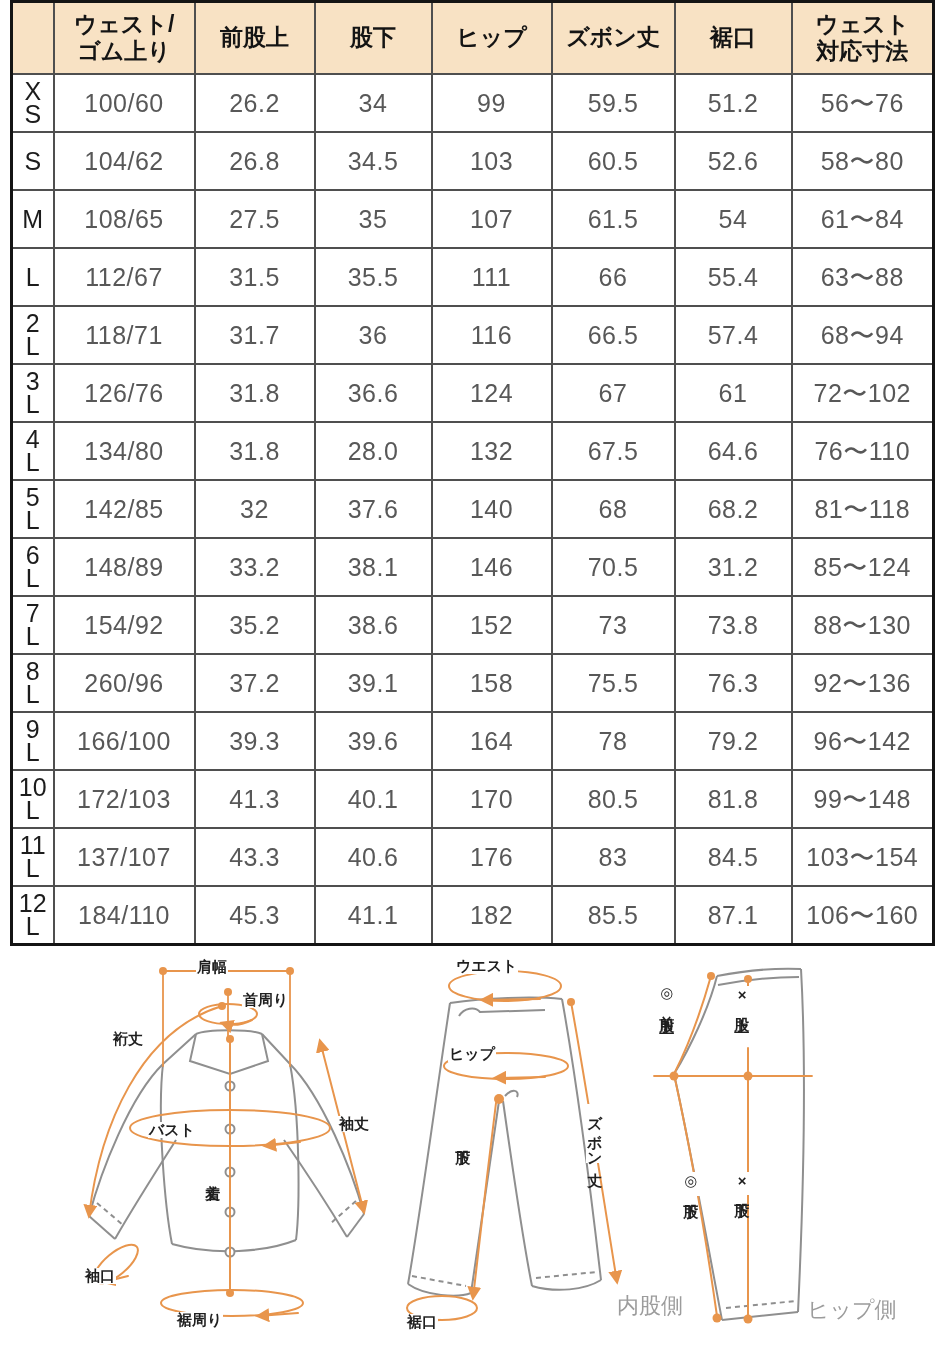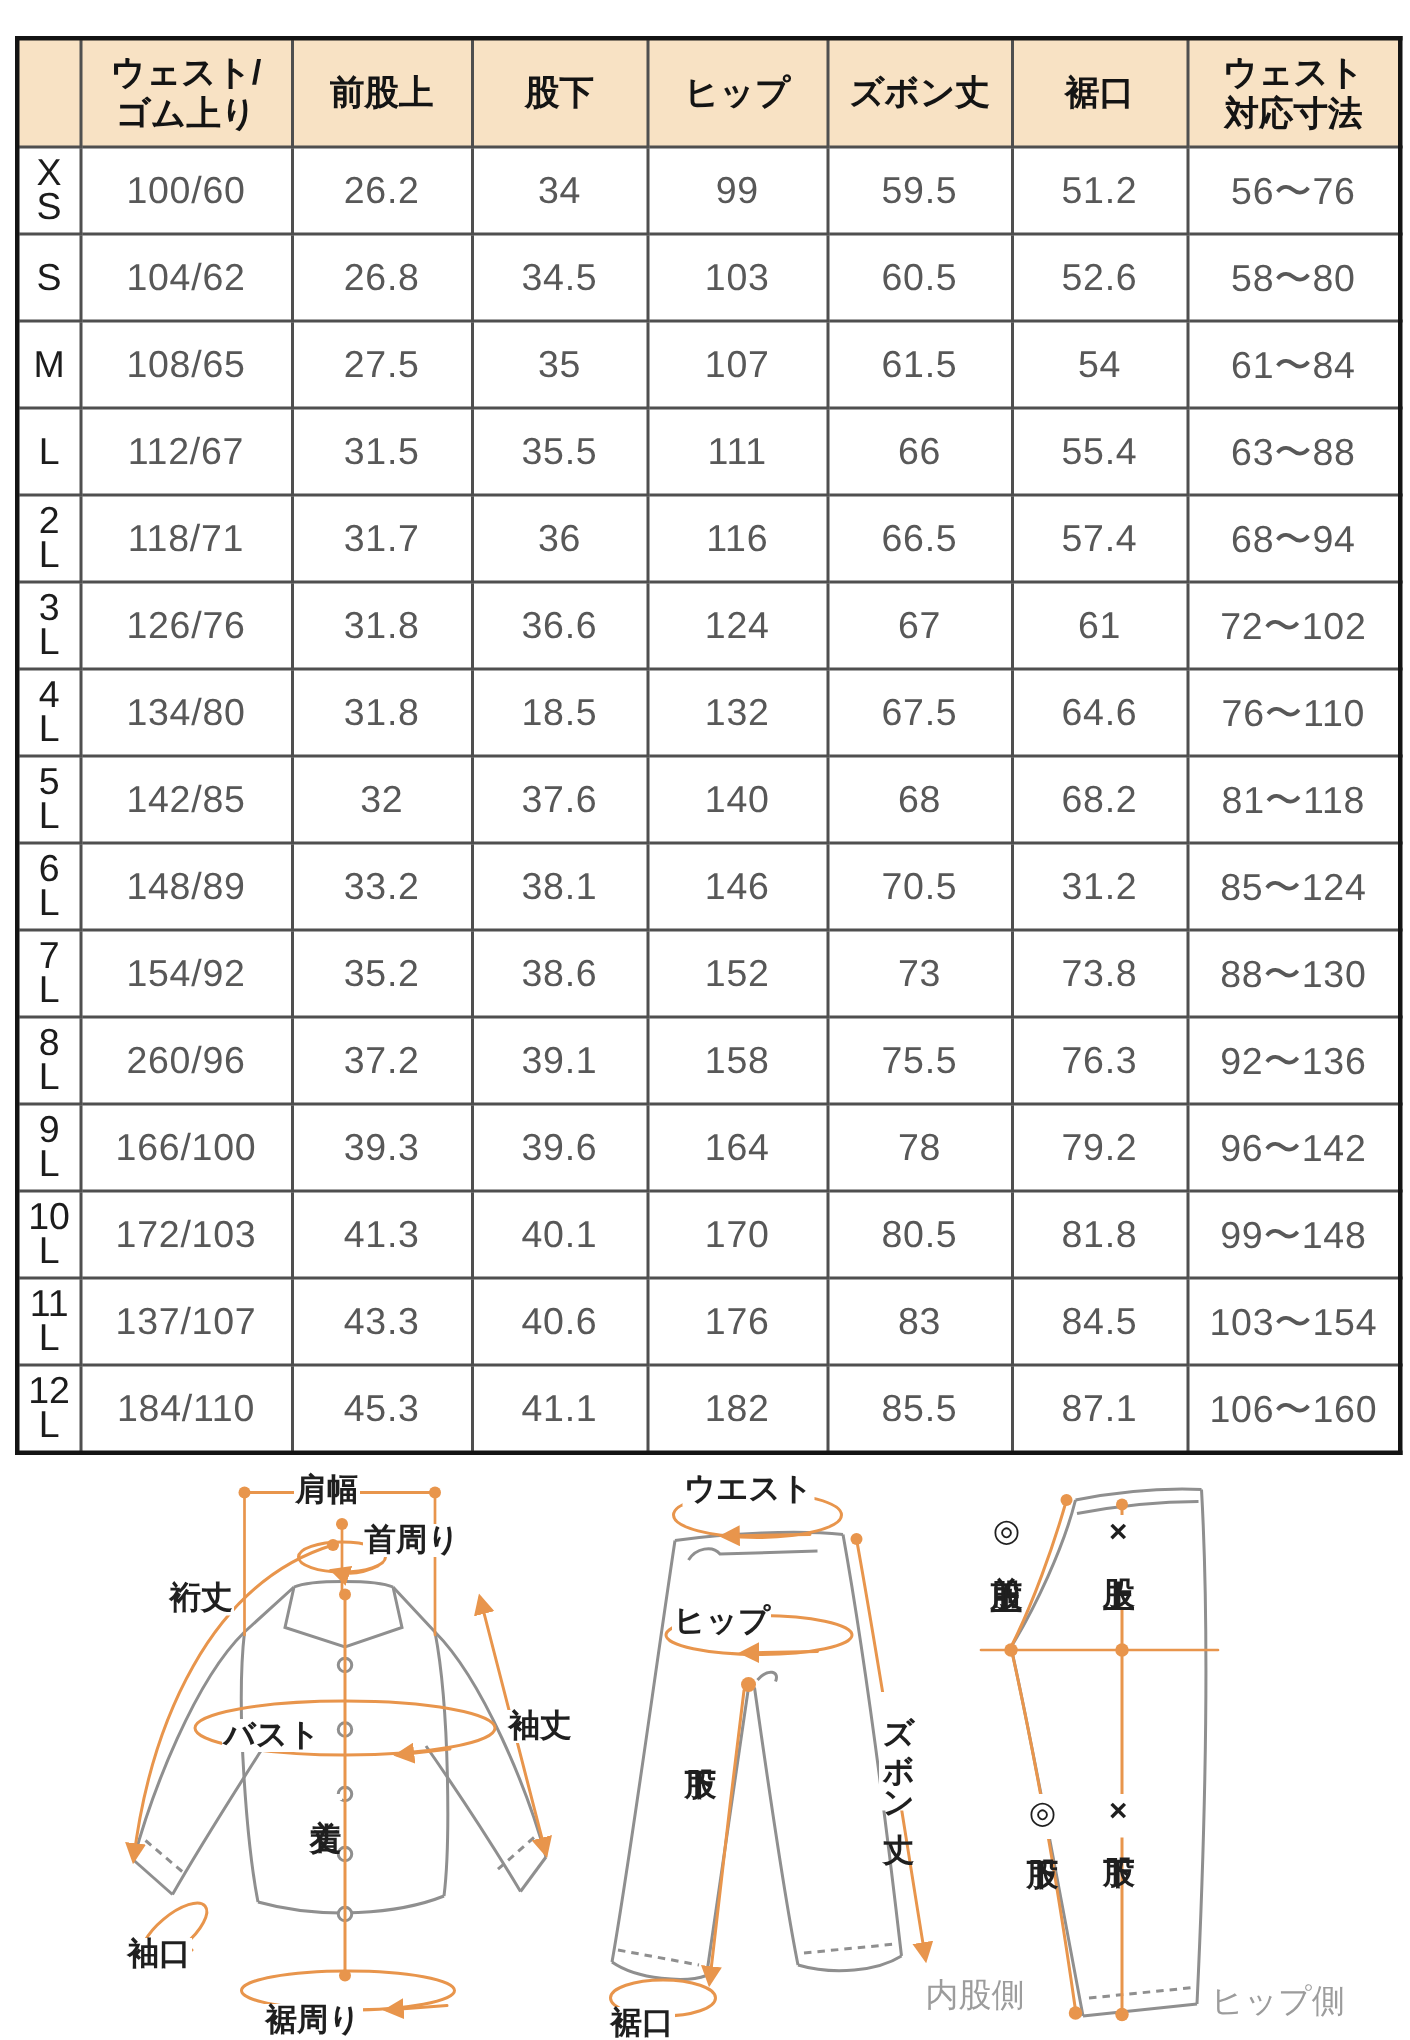--- a/index.html
+++ b/index.html
@@ -1,21 +1,21 @@
 <!DOCTYPE html>
 <html><head>
 <meta charset="utf-8">
 <style>
   html,body{margin:0;padding:0;background:#ffffff;}
   body{width:940px;height:1360px;font-family:"Liberation Sans","DejaVu Sans",sans-serif;position:relative;overflow:hidden;}
 
   
   table.size-table{
     border-collapse:collapse;table-layout:fixed;
-    width:922px;margin:24px 0 0 10px;
+    width:922px;margin:0 0 0 10px;
     border:3px solid #141414;
   }
   table.size-table th,table.size-table td{
     border:2px solid #4f4f4f;text-align:center;vertical-align:middle;padding:0;
   }
   table.size-table thead th{
     background:#f8e2c4;color:#141414;
     font-size:23px;font-weight:600;height:70px;
     white-space:pre-line;line-height:1.18;
   }
@@ -25,21 +25,21 @@
   }
   table.size-table tbody td{
     font-size:25px;color:#585858;height:56px;font-weight:400;
     letter-spacing:0.5px;background:#fff;
   }
 
   
   .diagrams{position:relative;width:940px;height:390px;}
   .diagrams svg{position:absolute;left:0;top:0;}
   .dlabel{
-    position:absolute;font-size:21px;font-weight:700;color:#1f1f1f;
+    position:absolute;font-size:15px;font-weight:700;color:#1f1f1f;
     line-height:1.05;background:#ffffff;padding:0 1px;white-space:nowrap;
   }
   .dlabel.vert{
     writing-mode:vertical-rl;text-orientation:upright;
     letter-spacing:2px;white-space:normal;
   }
   .dlabel.gray{color:#9c9c9c;background:transparent;font-size:22px;font-weight:400;}
 </style>
 </head>
 <body>
@@ -133,21 +133,21 @@
           <td>124</td>
           <td>67</td>
           <td>61</td>
           <td>72〜102</td>
         </tr>
         <tr>
           <th>4
 L</th>
           <td>134/80</td>
           <td>31.8</td>
-          <td>18.5</td>
+          <td>28.0</td>
           <td>132</td>
           <td>67.5</td>
           <td>64.6</td>
           <td>76〜110</td>
         </tr>
         <tr>
           <th>5
 L</th>
           <td>142/85</td>
           <td>32</td>

